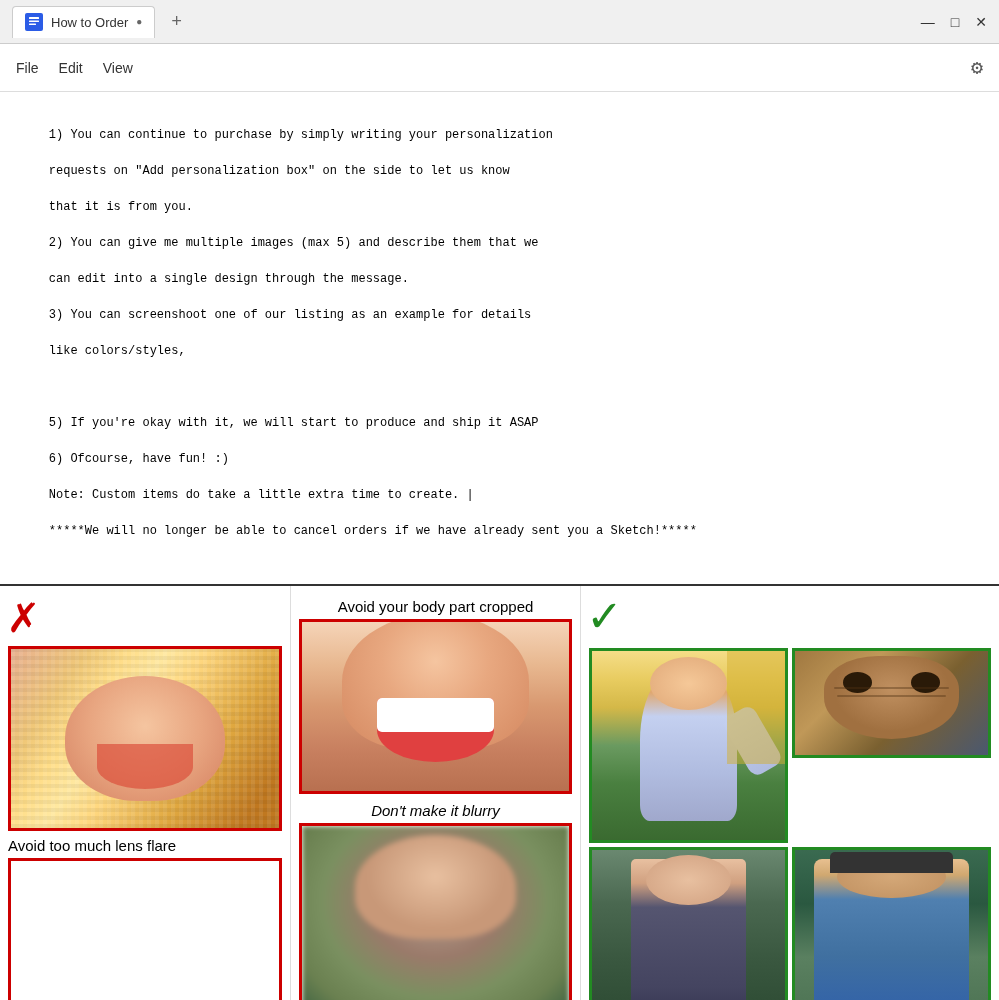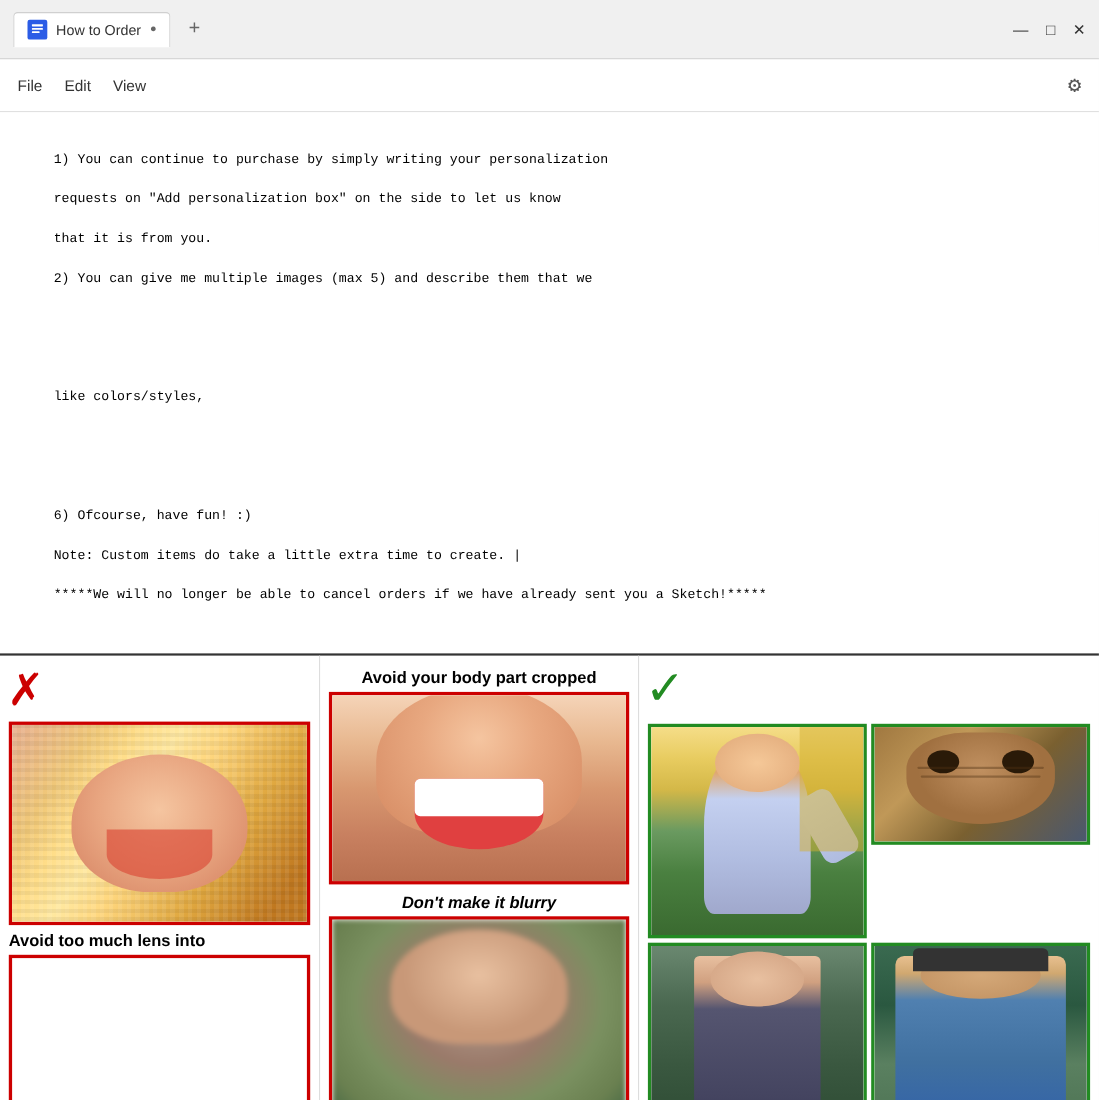--- a/index.html
+++ b/index.html
@@ -10,21 +10,21 @@
       height: 1000px;
       overflow: hidden;
     }
 
     
     .title-bar {
       display: flex;
       align-items: center;
       justify-content: space-between;
       background: #f0f0f0;
-      height: 54px;
+      height: 44px;
       padding: 0 12px;
       border-bottom: 1px solid #ccc;
     }
     .title-bar-left {
       display: flex;
       align-items: center;
       gap: 8px;
     }
     .tab-area {
       display: flex;
@@ -137,21 +137,21 @@
 
     .x-mark {
       color: #cc0000;
       font-size: 52px;
       font-weight: 900;
       line-height: 1;
     }
 
     .caption-bad {
       font-size: 15px;
-      font-weight: 700;
+      font-weight: 400;
       font-family: Arial, sans-serif;
       color: #000;
       margin: 4px 0;
     }
 
     .img-placeholder {
       border: 3px solid #cc0000;
       overflow: hidden;
       position: relative;
     }
@@ -223,25 +223,25 @@
   </div>
   <span class="gear-icon">⚙</span>
 </div>
 
 <div class="content-area">
   <div class="doc-text">
     <span>1) You can continue to purchase by simply writing your personalization</span><br>
     <span>requests on "Add personalization box" on the side to let us know</span><br>
     <span>that it is from you.</span><br>
     <span>2) You can give me multiple images (max 5) and describe them that we</span><br>
-    <br>
-    <br>
+    <span>can edit into a single design through the message.</span><br>
+    <span>3) You can screenshoot one of our listing as an example for details</span><br>
     <span>like colors/styles,</span><br>
     <br>
-    <br>
+    <span>5) If you're okay with it, we will start to produce and ship it ASAP</span><br>
     <span>6) Ofcourse, have fun! :)</span><br>
     <span>Note: Custom items do take a little extra time to create. |</span><br>
     <span>*****We will no longer be able to cancel orders if we have already sent you a Sketch!*****</span><br>
   </div>
 </div>
 
 <div class="image-section">
 
   <div class="left-panel">
     <div style="display:flex; align-items:flex-start; margin-bottom:2px;">
@@ -250,21 +250,21 @@
     <div class="img-placeholder" style="height:185px; margin-bottom:6px;">
       <div style="width:100%; height:100%; background: linear-gradient(125deg, #e8b090 0%, #f0c878 20%, #ffdd88 30%, #ffe8a0 40%, #ffd880 50%, #f0c060 60%, #e0a840 70%, #d09030 80%, #c07820 90%); image-rendering: pixelated; position:relative;">
 
         <div style="position:absolute; inset:0; background: repeating-linear-gradient(0deg, rgba(0,0,0,0.05) 0px, rgba(0,0,0,0.05) 4px, transparent 4px, transparent 8px), repeating-linear-gradient(90deg, rgba(255,255,255,0.08) 0px, rgba(255,255,255,0.08) 4px, transparent 4px, transparent 8px);"></div>
 
         <div style="position:absolute; top:15%; left:20%; width:60%; height:70%; background: radial-gradient(ellipse at 50% 40%, #f5c5a0 0%, #e8a580 50%, #d48060 100%); border-radius:50% 50% 45% 45%; filter: blur(0.5px);"></div>
 
         <div style="position:absolute; bottom:22%; left:32%; width:36%; height:25%; background:rgba(220,80,60,0.7); border-radius:0 0 50% 50%;"></div>
       </div>
     </div>
-    <div class="caption-bad">Avoid too much lens into</div>
+    <div class="caption-bad">Avoid too much lens flare</div>
     <div class="img-placeholder" style="height:155px;">
       
     </div>
   </div>
 
   <div class="middle-panel">
     <div class="caption-bad" style="text-align:center; margin-bottom:4px;">Avoid your body part cropped</div>
     <div class="img-placeholder" style="height:175px; margin-bottom:8px;">
       <div style="width:100%; height:100%; background: linear-gradient(180deg, #f5d4b8 0%, #e8b890 25%, #d89870 50%, #c88060 75%, #b87050 100%); position:relative; overflow:hidden;">
 

